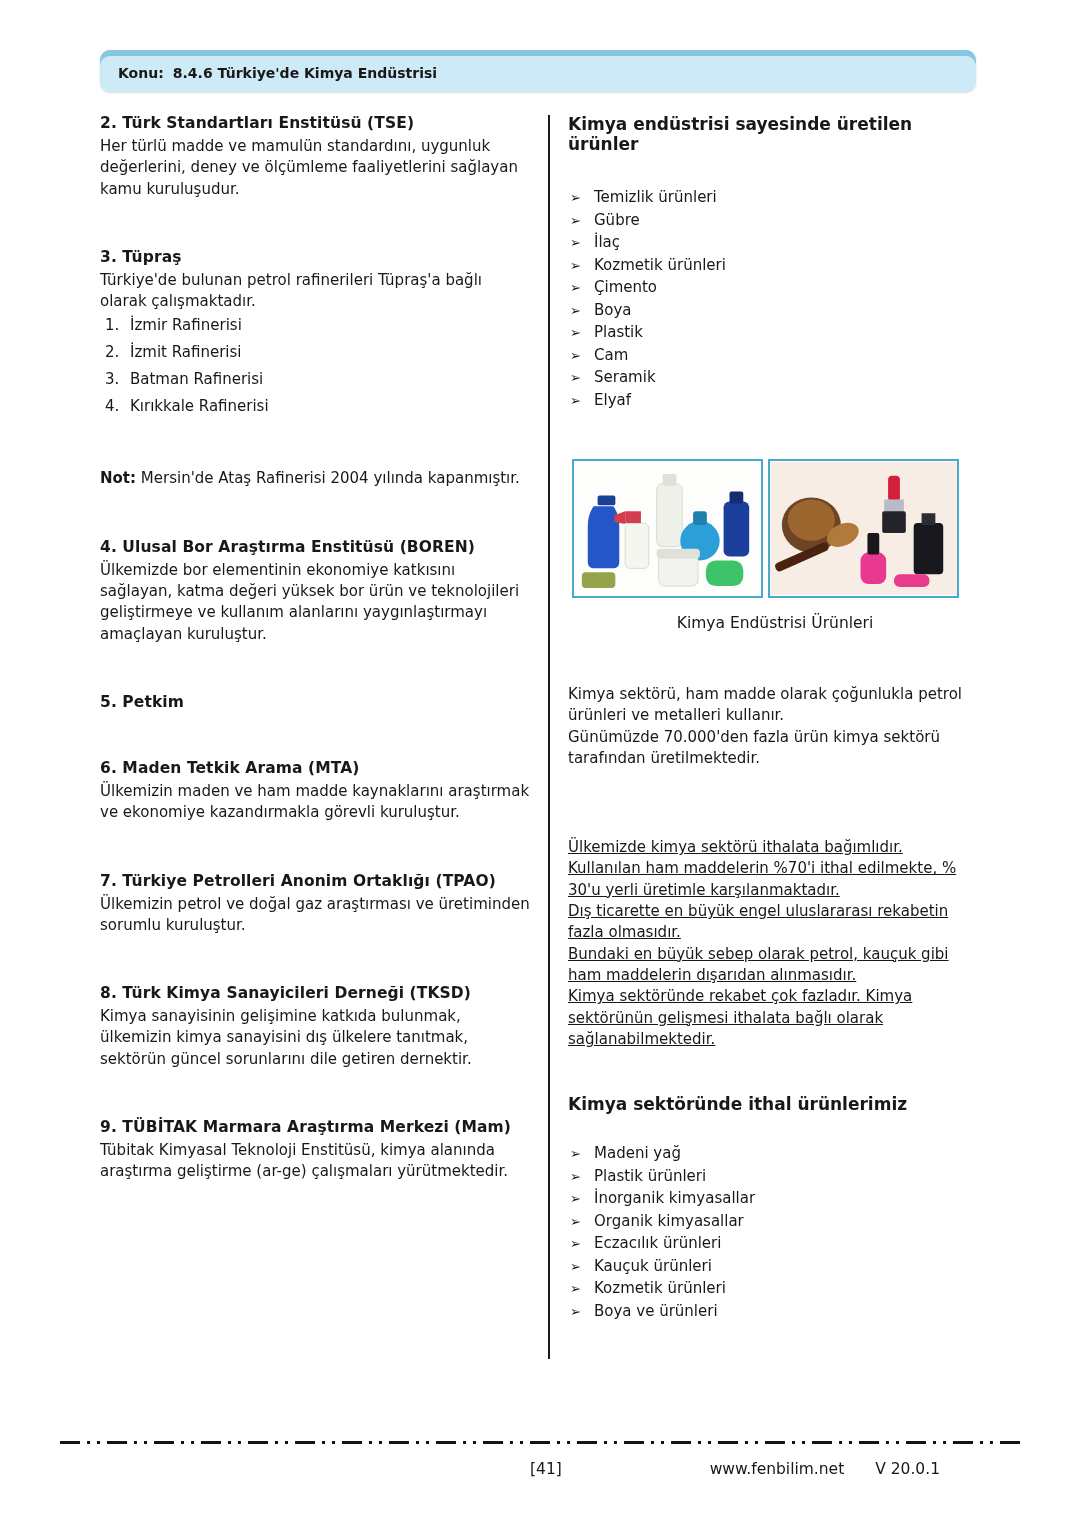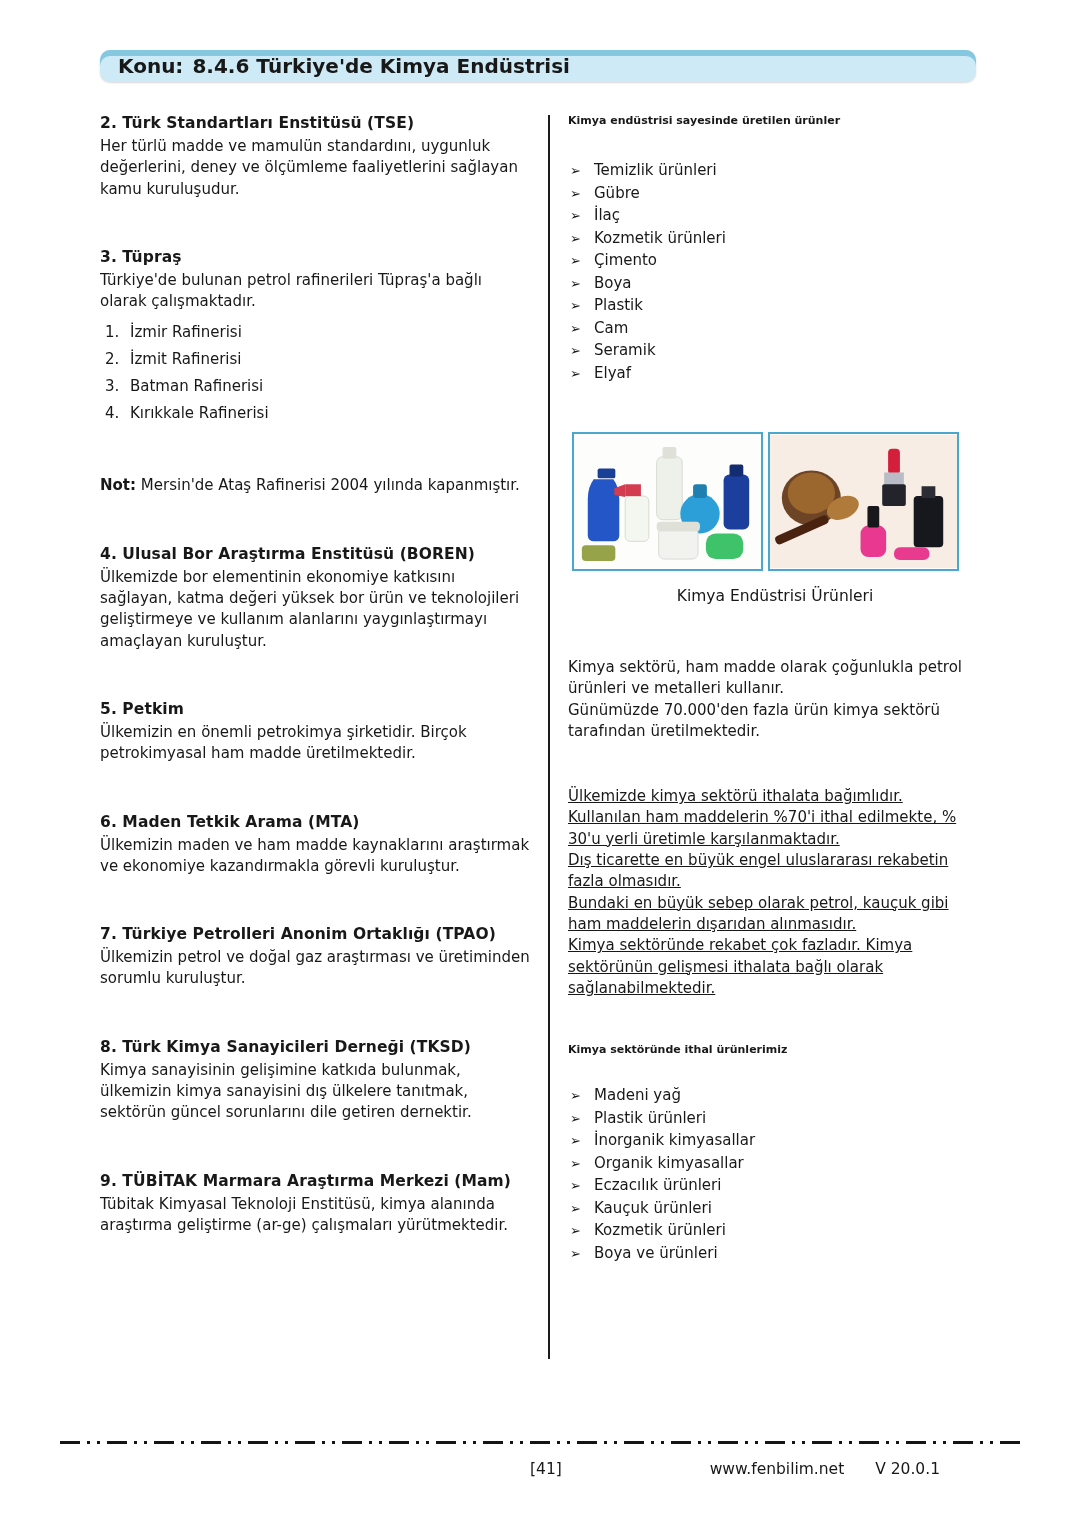--- a/index.html
+++ b/index.html
@@ -5,59 +5,59 @@
   * { margin:0; padding:0; box-sizing:border-box; }
   html,body { background:#ffffff; }
   .page {
     position:relative; width:1080px; height:1527px; margin:0 auto;
     background:#ffffff; color:#181818;
     font-family:"DejaVu Sans", sans-serif; font-size:15px; overflow:hidden;
   }
 
   
   .banner {
-    position:absolute; left:100px; top:50px; width:876px; height:32px;
+    position:absolute; left:100px; top:50px; width:876px; height:42px;
     background:#cdeaf6; border-radius:10px;
     box-shadow: inset 0 6px 0 #84c7df, 0 1px 2px rgba(0,0,0,.15);
-    display:flex; padding:4px 0 0 18px;
-    font-size:20px;
+    display:flex; align-items:center; padding:4px 0 0 18px;
+    font-size:14px;
   }
   .banner .konu { font-weight:bold; margin-right:9px; }
   .banner .topic { font-weight:600; }
 
   
   .columns { position:absolute; left:100px; top:114px; width:882px; display:flex; }
   .col-left  { width:448px; padding-right:16px; }
   .col-right { width:434px; padding-left:20px; }
   .divider { position:absolute; left:548px; top:115px; width:2px; height:1244px; background:#1c1c1c; }
 
   
   section.block { margin-bottom:48px; }
   section.block h3 { font-size:15.5px; font-weight:bold; margin-bottom:4px; letter-spacing:.1px; }
   p.body { line-height:1.42; }
-  ol.refineries { margin:7px 0 0 24px; line-height:1.8; }
+  ol.refineries { margin:0 0 0 24px; line-height:1.8; }
   ol.refineries li { padding-left:6px; }
   .note { margin-bottom:48px; line-height:1.42; }
   .note b { font-weight:bold; }
 
   
-  .r-heading { font-size:11px; font-weight:bold; }
+  .r-heading { font-size:17px; font-weight:bold; }
   ul.arrow-list { list-style:none; }
   ul.arrow-list li { display:flex; align-items:baseline; line-height:1.5; }
   ul.arrow-list .bullet { width:24px; flex:0 0 24px; font-size:13px; }
   .products-list { margin:32px 0 48px 2px; }
   .imports-list  { margin:28px 0 0 2px; }
 
   .image-row { display:flex; gap:5px; margin:2px 0 0 4px; }
   .img-box { width:191px; height:139px; border:2px solid #49a8cc; background:#ffffff; overflow:hidden; }
   .img-box svg { width:100%; height:100%; display:block; }
   .img-caption { text-align:center; margin:16px 0 52px 0; font-size:15.5px; }
 
   .sector-par p { line-height:1.42; }
-  .sector-par { margin-bottom:44px; }
+  .sector-par { margin-bottom:68px; }
 
   .trade { margin-bottom:44px; }
   .trade .r-heading { margin-bottom:5px; }
   .trade p { line-height:1.42;text-decoration:underline; }
 
   
   .footer-line {
     position:absolute; left:60px; right:56px; top:1441px; height:3px;
     background: repeating-linear-gradient(90deg,
       #141414 0 20px, transparent 20px 27px,
@@ -106,21 +106,20 @@
         <span>Mersin'de Ataş Rafinerisi 2004 yılında kapanmıştır.</span>
       </div>
 
       <section class="block">
         <h3>4. Ulusal Bor Araştırma Enstitüsü (BOREN)</h3>
         <p class="body">Ülkemizde bor elementinin ekonomiye katkısını sağlayan, katma değeri yüksek bor ürün ve teknolojileri geliştirmeye ve kullanım alanlarını yaygınlaştırmayı amaçlayan kuruluştur.</p>
       </section>
 
       <section class="block">
         <h3>5. Petkim</h3>
-        <p class="body">Ülkemizin en önemli petrokimya şirketidir. Birçok petrokimyasal ham madde üretilmektedir.</p>
       </section>
 
       <section class="block">
         <h3>6. Maden Tetkik Arama (MTA)</h3>
         <p class="body">Ülkemizin maden ve ham madde kaynaklarını araştırmak ve ekonomiye kazandırmakla görevli kuruluştur.</p>
       </section>
 
       <section class="block">
         <h3>7. Türkiye Petrolleri Anonim Ortaklığı (TPAO)</h3>
         <p class="body">Ülkemizin petrol ve doğal gaz araştırması ve üretiminden sorumlu kuruluştur.</p>

